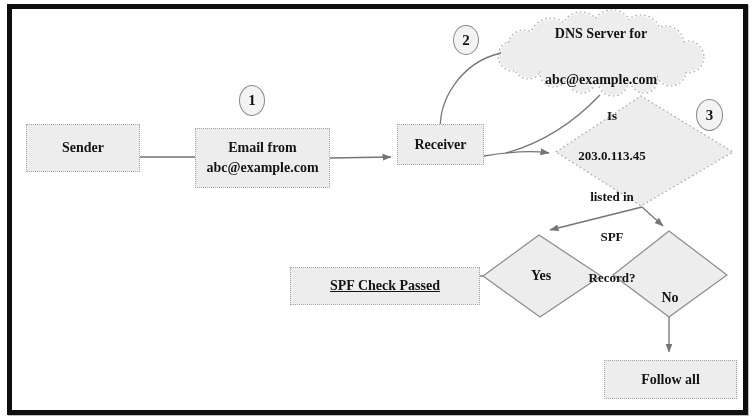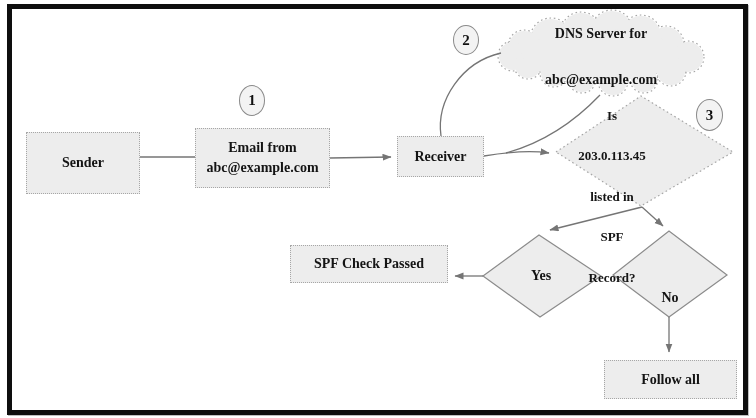--- a/index.html
+++ b/index.html
@@ -89,34 +89,34 @@
 
     <path d="M140,157 L197,157" stroke="#757575" stroke-width="1.3" fill="none"></path>
     <path d="M330,158 L391,157" stroke="#757575" stroke-width="1.3" fill="none" marker-end="url(#arrow)"></path>
     <path d="M484,156 C508,152 528,150 549,153" stroke="#757575" stroke-width="1.3" fill="none" marker-end="url(#arrow)"></path>
     <path d="M642,207 L550,230" stroke="#757575" stroke-width="1.3" fill="none" marker-end="url(#arrow)"></path>
     <path d="M642,207 L663,226" stroke="#757575" stroke-width="1.3" fill="none" marker-end="url(#arrow)"></path>
     <path d="M483,276 L455,276" stroke="#757575" stroke-width="1.3" fill="none" marker-end="url(#arrow)"></path>
     <path d="M669,317 L669,352" stroke="#757575" stroke-width="1.3" fill="none" marker-end="url(#arrow)"></path>
   </svg>
 
-  <div class="node" style="left:26px; top:132px; width:114px; height:62px;">
+  <div class="node" style="left:26px; top:124px; width:114px; height:48px;">
     <div>Sender</div>
   </div>
 
   <div class="node" style="left:195px; top:128px; width:135px; height:60px;font-family:Liberation Serif, serif;">
     <div>Email from</div>
     <div>abc@example.com</div>
   </div>
 
-  <div class="node" style="left:397px; top:136px; width:87px; height:41px;">
+  <div class="node" style="left:397px; top:124px; width:87px; height:41px;">
     <div>Receiver</div>
   </div>
 
-  <div class="node" style="left:290px; top:245px; width:158px; height:38px;">
+  <div class="node" style="left:290px; top:267px; width:190px; height:38px;text-decoration:underline;">
     <div>SPF Check Passed</div>
   </div>
 
   <div class="node" style="left:604px; top:360px; width:133px; height:39px; line-height:19px;">
     <div>Follow all</div>
   </div>
 
   <div class="float-label cloud-label" style="left:505px; top:34px; width:192px; height:46px;">
     <div>DNS Server for</div>
     <div>abc@example.com</div>

